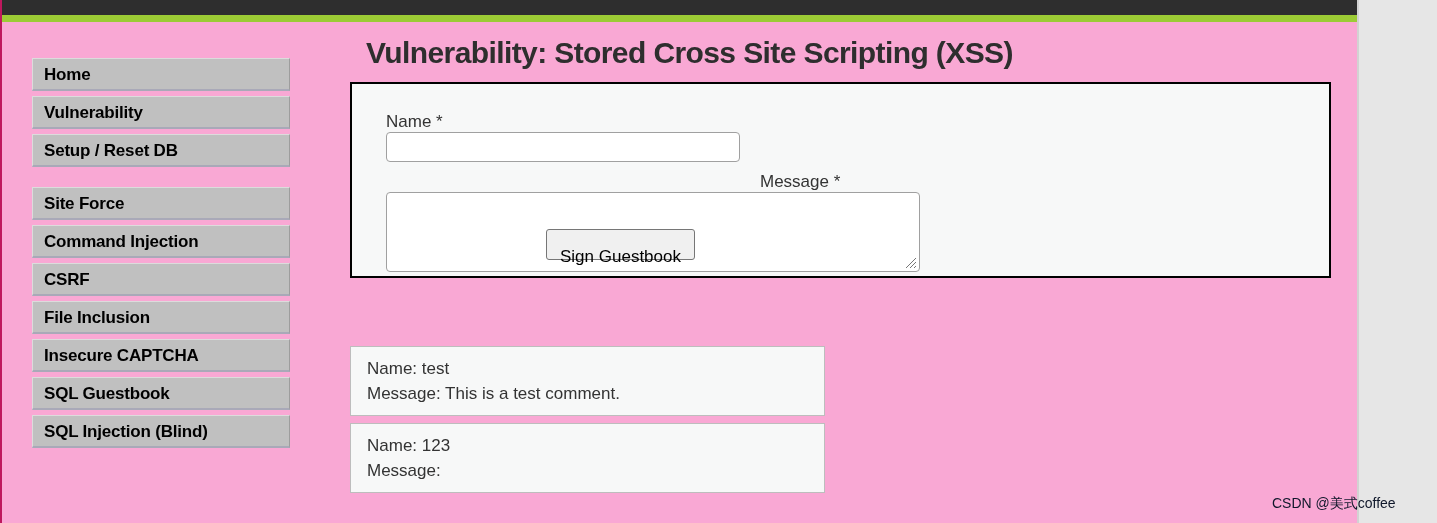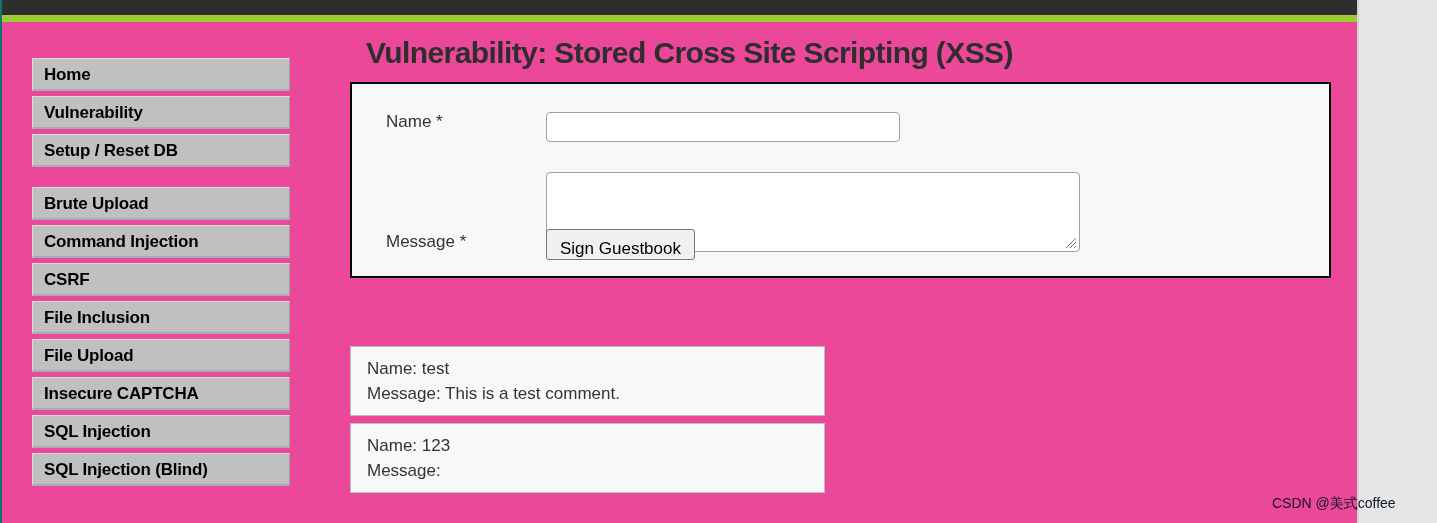--- a/index.html
+++ b/index.html
@@ -7,22 +7,22 @@
     margin: 0; padding: 0;
     width: 1437px; height: 523px;
     overflow: hidden;
     background: #e6e6e6;
     font-family: "Liberation Sans", sans-serif;
   }
   #page {
     position: absolute;
     left: 0; top: 0;
     width: 1359px; height: 523px;
-    background: #ec4899;
-    border-left: 2px solid #0f766e;
+    background: #f9a8d4;
+    border-left: 2px solid #be185d;
     border-right: 2px solid #d2d2d2;
     overflow: hidden;
   }
   
   #topbar-dark {
     position: absolute; left: 0; top: 0;
     width: 1359px; height: 15px;
     background: #2e2e2e;
   }
   #topbar-green {
@@ -76,20 +76,21 @@
     border: 2px solid #000;
     background: #f7f8f8;
     width: 981px;
     height: 196px;
     position: relative;
   }
   .form-row {
     position: absolute;
     display: flex;
     align-items: flex-start;
+    flex-direction: column;
   }
   .form-label {
     font-size: 17px;
     color: #333;
     width: 160px;
     flex: none;
   }
   #name-row  { left: 34px; top: 28px; }
   #msg-row   { left: 34px; top: 88px; align-items: flex-end; }
   #name-input {
@@ -122,21 +123,21 @@
     pointer-events: none;
   }
   #btn-row {
     position: absolute;
     left: 194px; top: 145px;
     display: flex;
     gap: 7px;
   }
   .gb-button {
     height: 31px;
-    padding: 4px 13px;
+    padding: 12px 13px;
     background: #f0f0f0;
     border: 1px solid #767676;
     border-radius: 3px;
     font-size: 17px;
     color: #000;
     cursor: pointer;
     font-family: "Liberation Sans", sans-serif;
     line-height: 29px;
   }
   
@@ -185,27 +186,26 @@
 
   <nav id="sidebar">
 
     <div class="nav-group">
       <a class="nav-item">Home</a>
       <a class="nav-item">Vulnerability</a>
       <a class="nav-item">Setup / Reset DB</a>
     </div>
 
     <div class="nav-group">
-      <a class="nav-item">Brute Upload</a>
+      <a class="nav-item">Site Force</a>
       <a class="nav-item">Command Injection</a>
       <a class="nav-item">CSRF</a>
       <a class="nav-item">File Inclusion</a>
-      <a class="nav-item">File Upload</a>
       <a class="nav-item">Insecure CAPTCHA</a>
-      <a class="nav-item">SQL Injection</a>
+      <a class="nav-item">SQL Guestbook</a>
       <a class="nav-item">SQL Injection (Blind)</a>
     </div>
 
   </nav>
 
   <div id="main">
 
     <h1 id="page-title">Vulnerability: Stored Cross Site Scripting (XSS)</h1>
 
     <div id="vuln-box">

